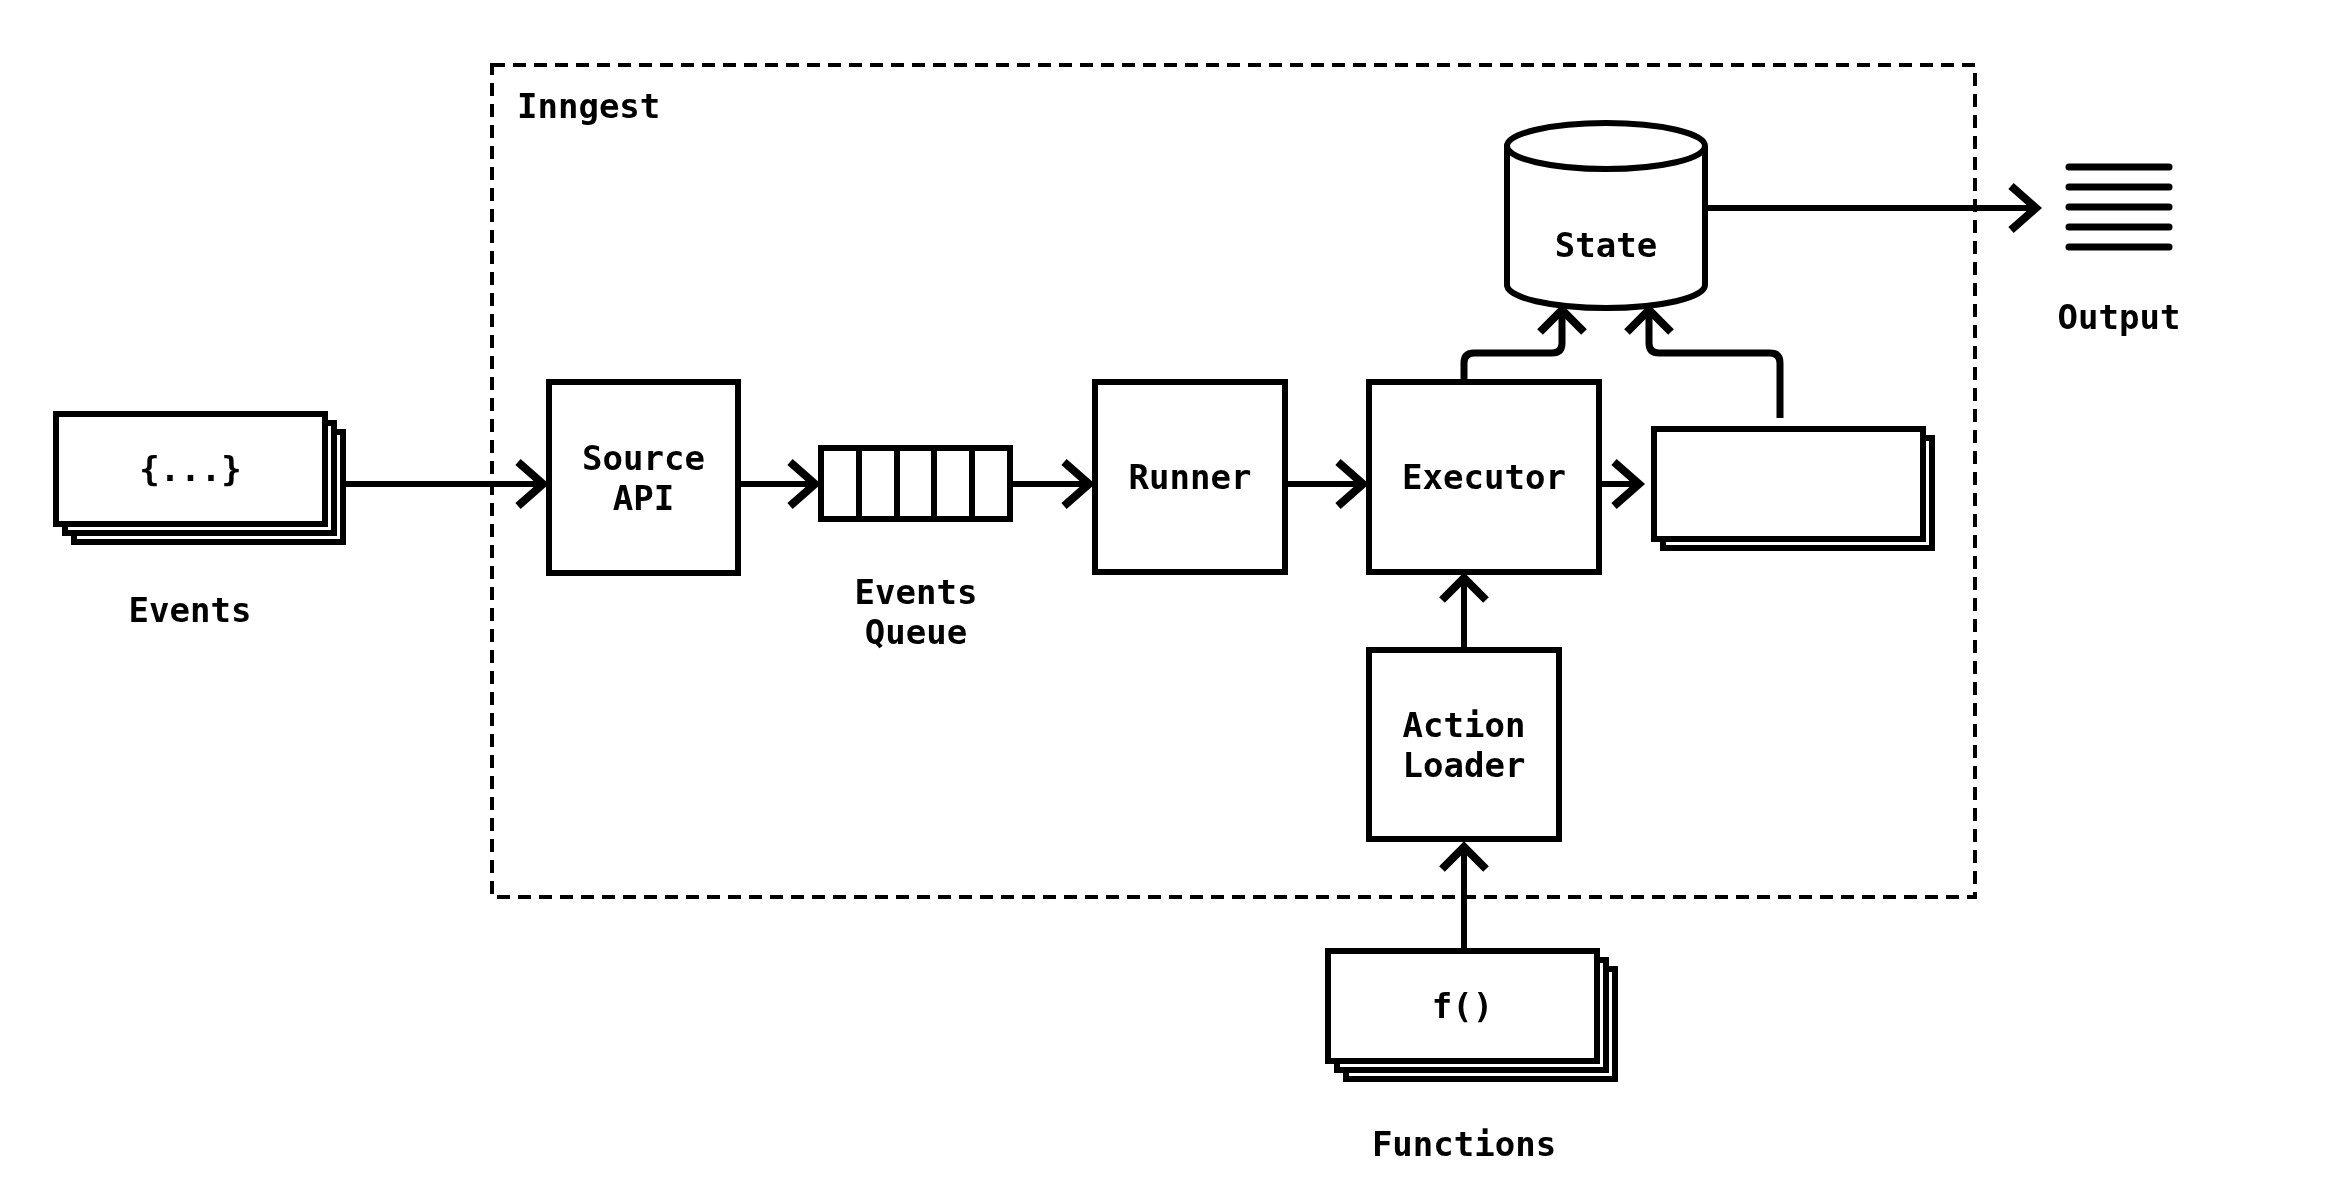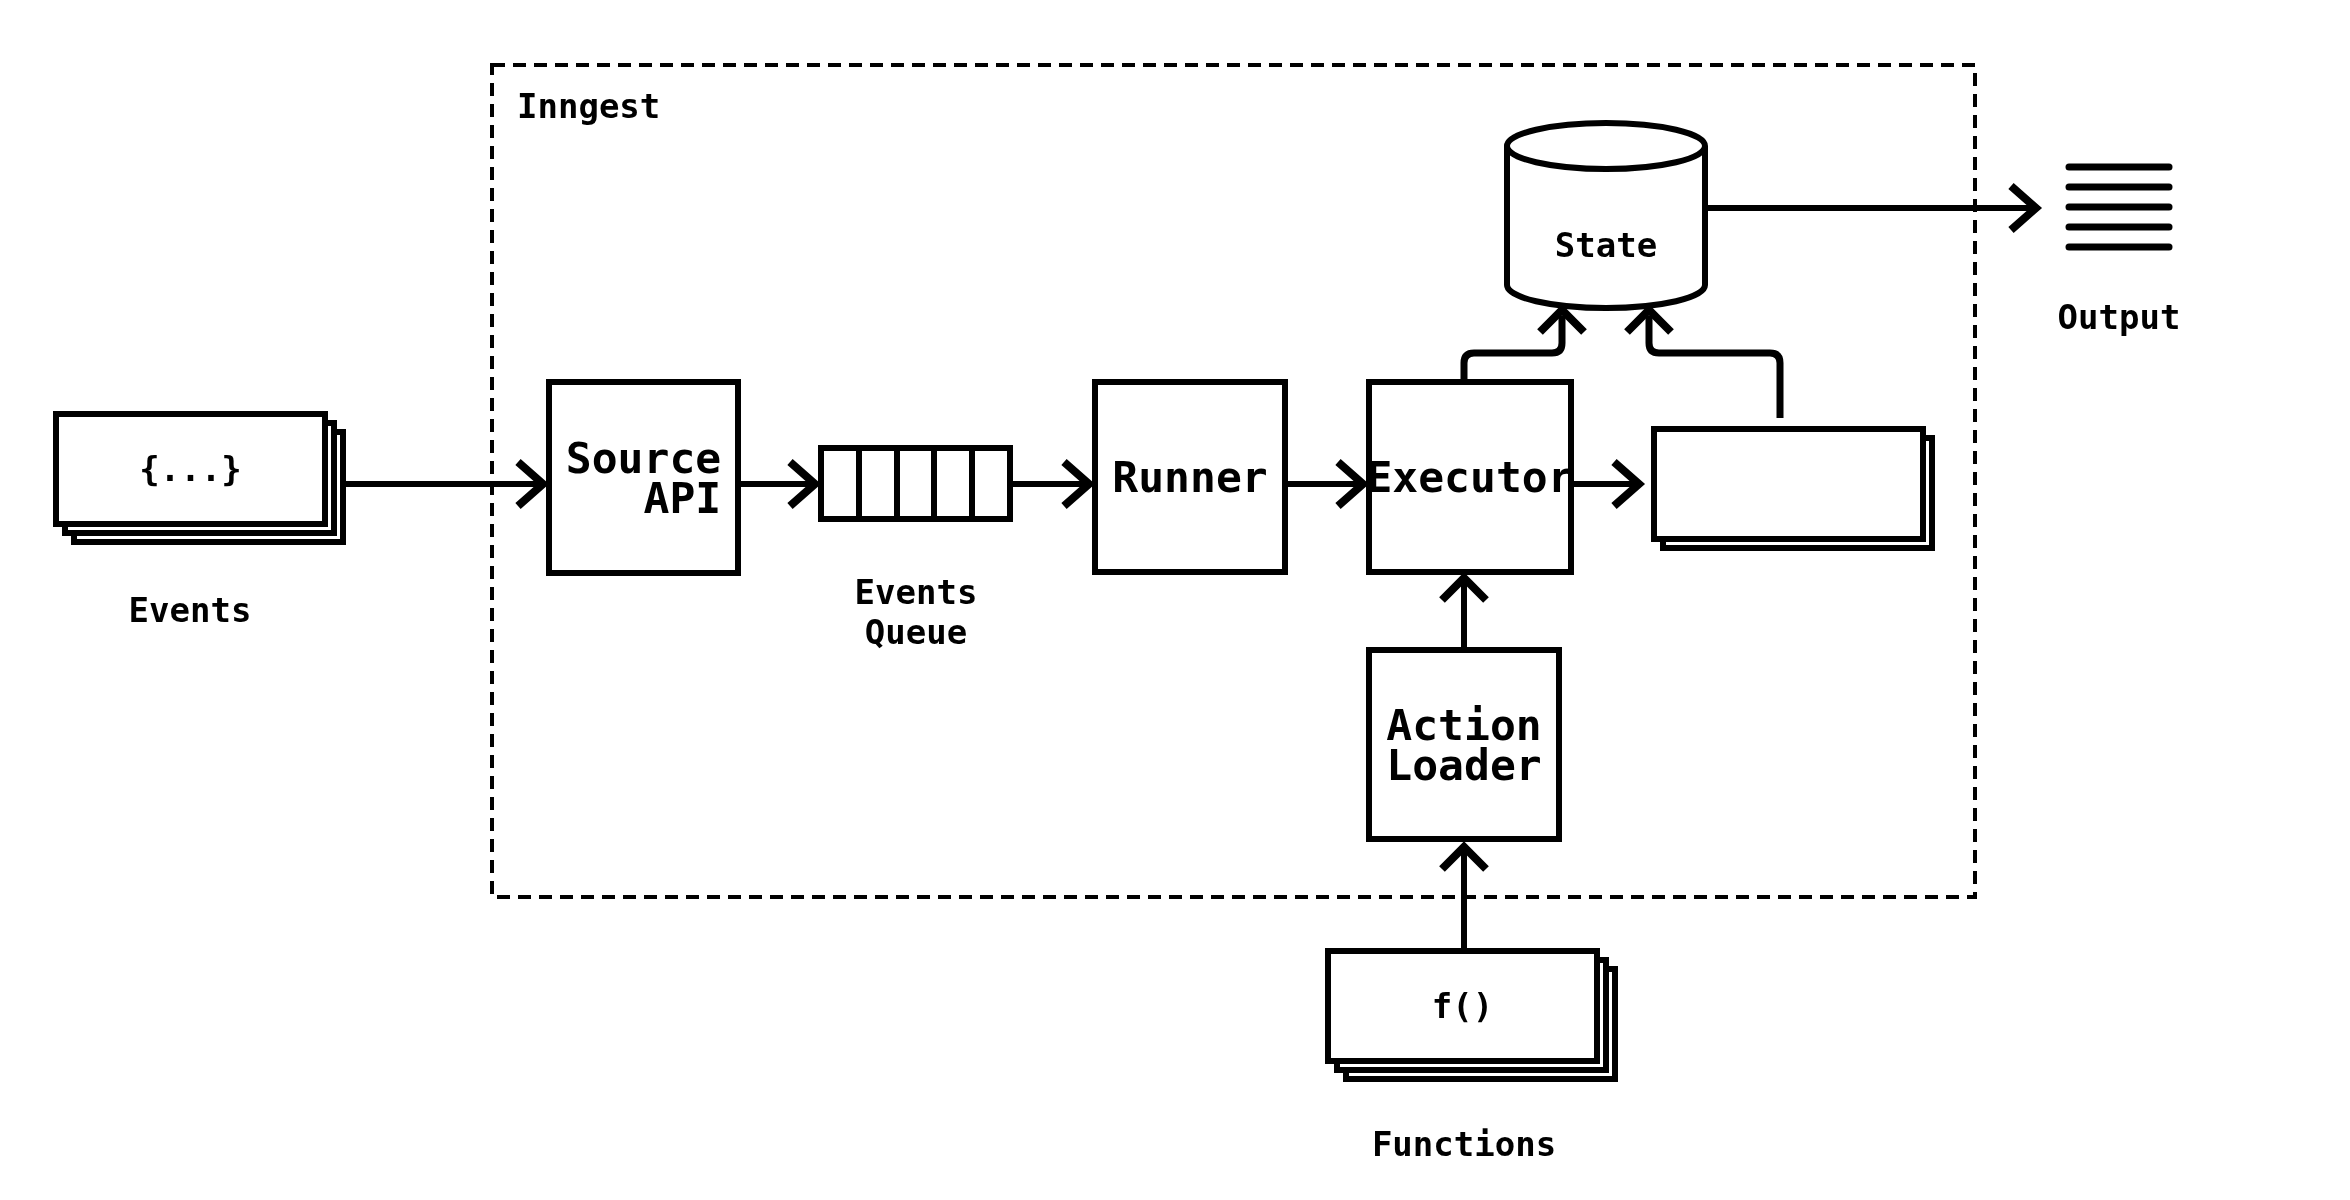--- a/index.html
+++ b/index.html
@@ -12,22 +12,22 @@
     color: #000;
   }
   #stage { position: absolute; inset: 0; width: 2350px; height: 1200px; }
   #wires { position: absolute; left: 0; top: 0; z-index: 1; }
 
   .node {
     position: absolute; z-index: 2;
     background: #fff; border: 6px solid #000;
     box-sizing: border-box;
     display: flex; align-items: center; justify-content: center;
-    text-align: right;
-    font-weight: bold; font-size: 43px; line-height: 40px;
+    text-align: center;
+    font-weight: bold; font-size: 34px; line-height: 40px;
     white-space: pre-line;
   }
   .stack { position: absolute; z-index: 2; }
   .card {
     position: absolute;
     width: 275px; height: 116px;
     background: #fff; border: 6px solid #000;
     box-sizing: border-box;
   }
   .card.front { display: flex; align-items: center; justify-content: center;
@@ -131,21 +131,21 @@
       <div class="mq-cell"></div>
       <div class="mq-cell"></div>
     </div>
   <div class="section-label" style="left:916px; top:560px;">Events
 Queue</div>
 
   <div class="node" style="left:1092px; top:379px; width:196px; height:196px;">
     <span>Runner</span>
   </div>
 
-  <div class="node" style="left:1366px; top:379px; width:208px; height:196px;">
+  <div class="node" style="left:1366px; top:379px; width:236px; height:196px;">
     <span>Executor</span>
   </div>
 
   <div class="stack" style="left:1642px; top:417px; width:293px; height:134px;">
     <div class="card back"></div>
     <div class="card mid"></div>
   </div>
 
   <div class="section-label" style="left:1606px; top:213px;">State</div>
 

